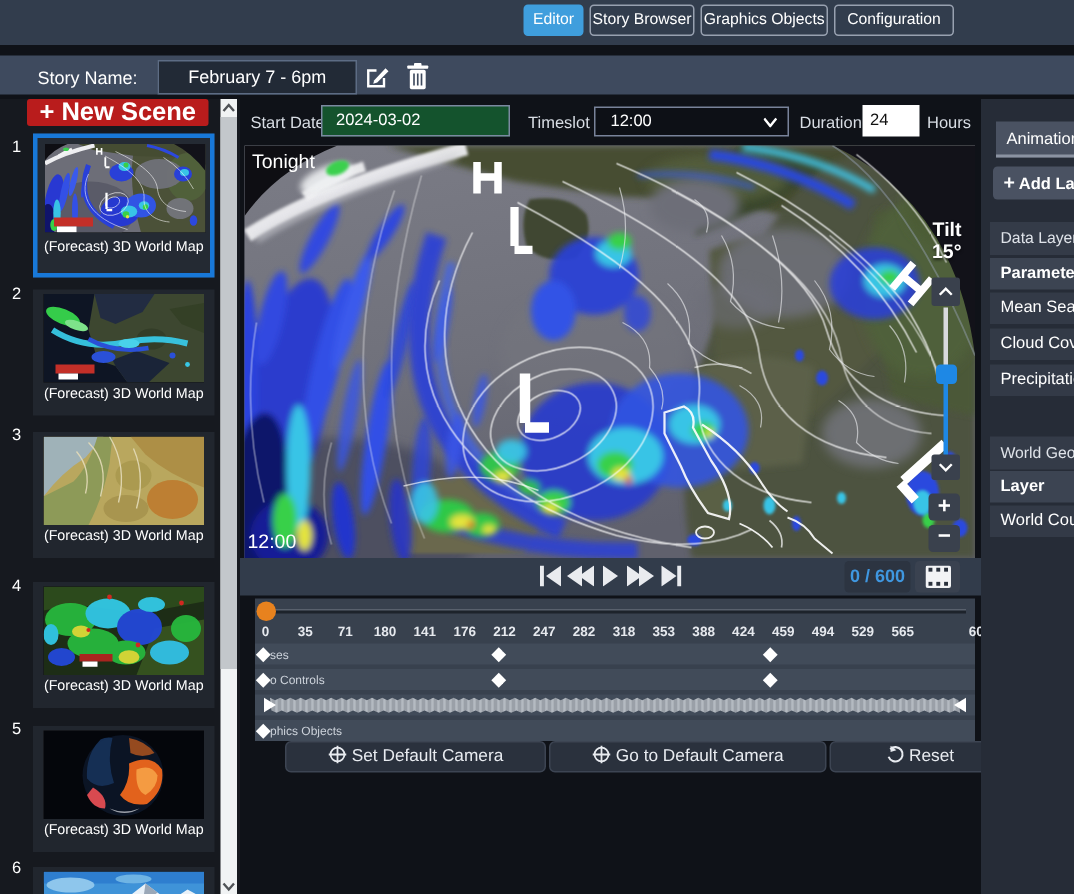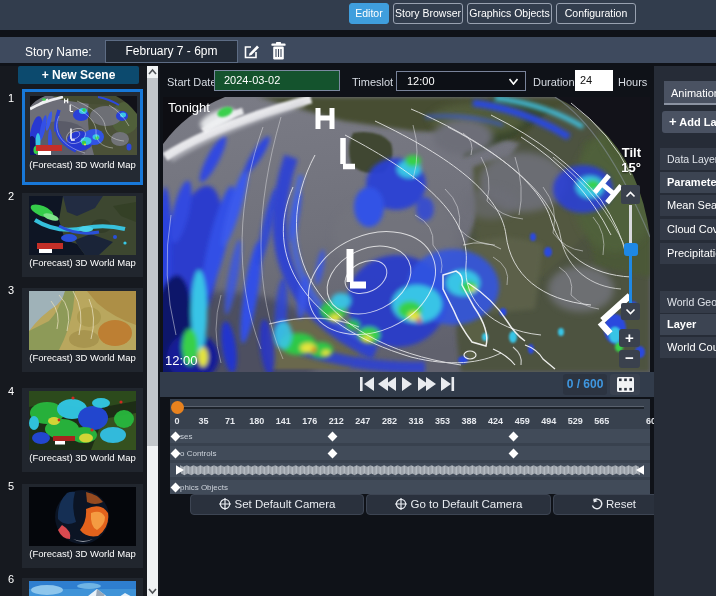--- a/index.html
+++ b/index.html
@@ -10,22 +10,22 @@
 #logo { position:absolute; left:0; top:0; width:90px; height:27px; background:#e8762a;
   color:#fff; font-size:21px; font-weight:bold; letter-spacing:0.5px; text-align:center; line-height:27px; }
 .navbtn { position:absolute; top:3px; height:21px; border-radius:3px; color:#fff; white-space:nowrap;
   font-size:10.5px; text-align:center; line-height:19px; border:1px solid #98a1b0; background:#323d4d; }
 .navbtn.act { background:#3f9edd; border-color:#3f9edd; }
 #storybar { position:absolute; left:0; top:37px; width:716px; height:26px; background:#3e4a5e; }
 #storybar .lbl { position:absolute; left:25px; top:8px; color:#fff; font-size:12px; }
 #storyinput { position:absolute; left:105px; top:40px; width:133px; height:23px; background:#222a36;
   border:1px solid #5d6c84; color:#fff; font-size:12px; text-align:center; line-height:21px; }
 #sidebar { position:absolute; left:0; top:66px; width:160px; height:530px; background:#16191f; }
-#newscene { position:absolute; left:18px; top:0px; width:121px; height:18px; background:#0c4a6e;
-  color:#fff; font-size:12px; font-weight:bold; text-align:center; line-height:18px; border-radius:2px; }
+#newscene { position:absolute; left:18px; top:0px; width:121px; height:18px; background:#b91c1c;
+  color:#fff; font-size:17px; font-weight:bold; text-align:center; line-height:18px; border-radius:2px; }
 .scnum { position:absolute; left:8px; color:#fff; font-size:11px; }
 .card { position:absolute; left:22px; width:121px; height:84px; background:#21262e; }
 .card.sel { border:3px solid #1878d8; height:96px; background:#242a33; }
 .thumb { position:absolute; left:7px; top:3px; width:107px; height:59px; background:#111; overflow:hidden; }
 .card.sel .thumb { left:5px; top:4px; }
 .cap { position:absolute; left:0; top:64px; width:100%; text-align:center; color:#fff; font-size:9.5px; }
 .card.sel .cap { top:67px; }
 #sscroll { position:absolute; left:147px; top:66px; width:11px; height:530px; background:#f1f3f4; }
 #sthumb { position:absolute; left:0; top:12px; width:11px; height:368px; background:#c3c7cb; }
 #main { position:absolute; left:160px; top:66px; width:494px; height:530px; background:#0f1218; }

